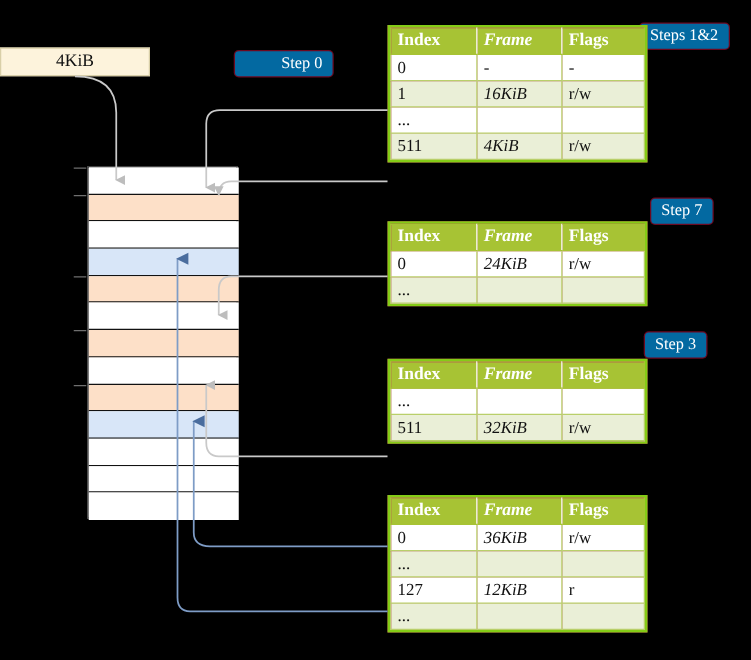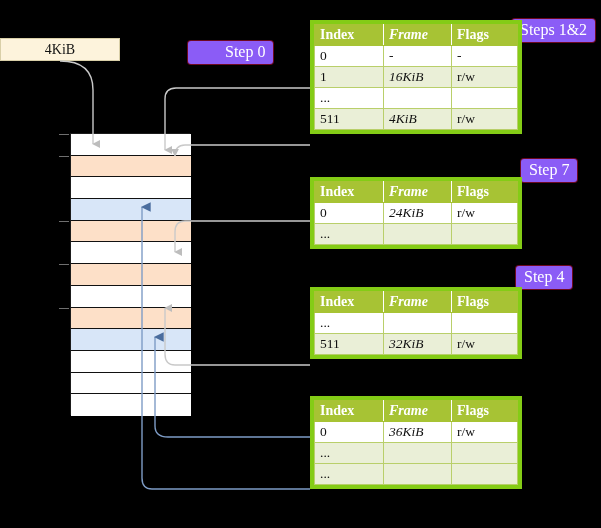--- a/index.html
+++ b/index.html
@@ -8,34 +8,34 @@
        font-family:"Liberation Serif","DejaVu Serif",serif;}
   #stage{position:absolute;left:0;top:0;width:601px;height:528px;}
 
   
   .srcbox{position:absolute;left:0;top:38px;width:120px;height:23px;
           background:#fdf3dc;border:1px solid #d9cfa8;
           display:flex;align-items:center;justify-content:center;
           font-size:14px;color:#111;box-sizing:border-box;}
 
   
-  .badge{position:absolute;background:#8b5cf6;color:#fff;font-size:16px;
+  .badge{position:absolute;background:#0369a1;color:#fff;font-size:13px;
          padding:2px 8px 3px 8px;border-radius:3px;white-space:nowrap;
          box-shadow:0 0 0 1px #6d0820;line-height:1.15;}
 
   
   .memcol{position:absolute;left:70px;top:133px;width:120px;height:282px;
           border:1px solid #1b1b1b;box-sizing:border-box;background:#fff;}
   .memrow{position:absolute;left:0;width:120px;height:21.7px;
           border-bottom:1px solid #111;box-sizing:border-box;}
   .memrow.last{border-bottom:none;}
   .tick{position:absolute;width:10px;height:0;border-top:1px solid #6f6f6f;}
 
   
-  .ptable{position:absolute;border:4px solid #84cc16;box-sizing:border-box;
+  .ptable{position:absolute;border:2px solid #84cc16;box-sizing:border-box;
           background:#be185d;border-collapse:collapse;}
   table.pt{border-collapse:collapse;width:170px;table-layout:fixed;}
   table.pt th{background:#a7c334;color:#fff;font-weight:bold;font-size:14px;
               text-align:left;padding:2px 5px;border:1px solid #a7c334;
               border-right-color:#fff;}
   table.pt th:last-child{border-right-color:#a7c334;}
   table.pt td{font-size:13.5px;color:#111;padding:2px 5px;height:19px;
               border:1px solid #b9cf6a;box-sizing:border-box;}
   table.pt tr.alt td{background:#eaefd7;}
   table.pt tr.plain td{background:#ffffff;}
@@ -51,21 +51,21 @@
 <div id="stage">
 
   <div class="srcbox">
     <span>4KiB</span>
   </div>
 
   <div id="badges">
       <div class="badge" style="left: 188px; top: 41px; padding-left: 37px;"><span>Step 0</span></div>
       <div class="badge" style="left: 512px; top: 19px;"><span>Steps 1&amp;2</span></div>
       <div class="badge" style="left: 521px; top: 159px;"><span>Step 7</span></div>
-      <div class="badge" style="left: 516px; top: 266px;"><span>Step 4</span></div>
+      <div class="badge" style="left: 516px; top: 266px;"><span>Step 3</span></div>
     </div>
 
   <div class="memcol" id="memcol">
       <div class="memrow" style="top: 0px; height: 21.6923px; background: rgb(255, 255, 255);"></div>
       <div class="tick" style="left: -12px; top: 0px;"></div>
       <div class="memrow" style="top: 21.6923px; height: 21.6923px; background: rgb(253, 224, 200);"></div>
       <div class="tick" style="left: -12px; top: 21.6923px;"></div>
       <div class="memrow" style="top: 43.3846px; height: 21.6923px; background: rgb(255, 255, 255);"></div>
       <div class="memrow" style="top: 65.0769px; height: 21.6923px; background: rgb(216, 230, 248);"></div>
       <div class="memrow" style="top: 86.7692px; height: 21.6923px; background: rgb(253, 224, 200);"></div>
@@ -175,20 +175,25 @@
             <tr class="plain">
               <td class="col-i">0</td>
               <td class="col-f">36KiB</td>
               <td class="col-g">r/w</td>
             </tr>
             <tr class="alt">
               <td class="col-i">...</td>
               <td class="col-f"></td>
               <td class="col-g"></td>
             </tr>
+            <tr class="plain">
+              <td class="col-i">127</td>
+              <td class="col-f">12KiB</td>
+              <td class="col-g">r</td>
+            </tr>
             <tr class="alt">
               <td class="col-i">...</td>
               <td class="col-f"></td>
               <td class="col-g"></td>
             </tr>
           </tbody>
         </table>
       </div>
     </div>
 

